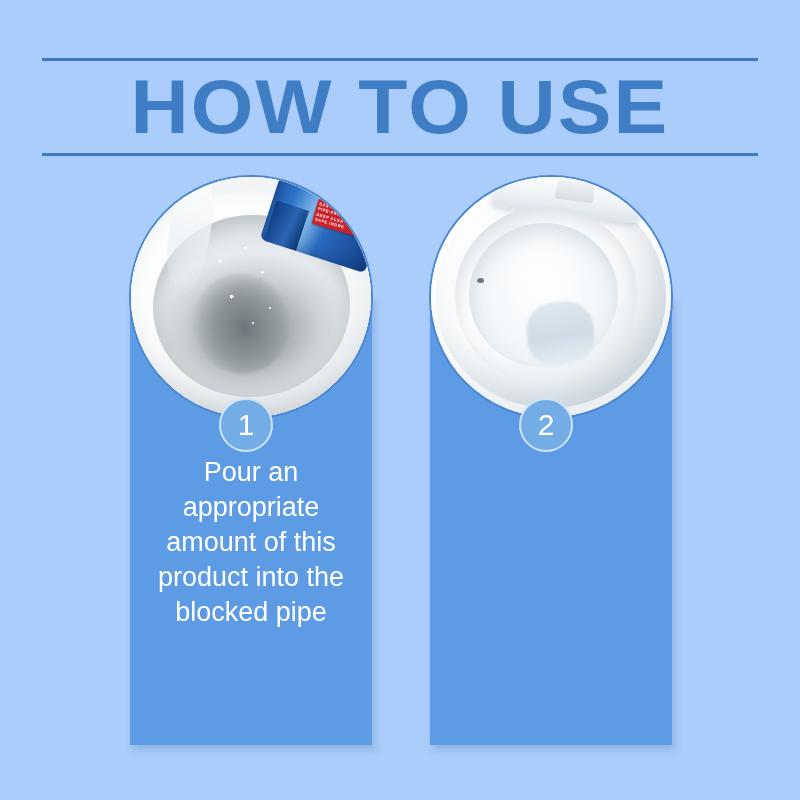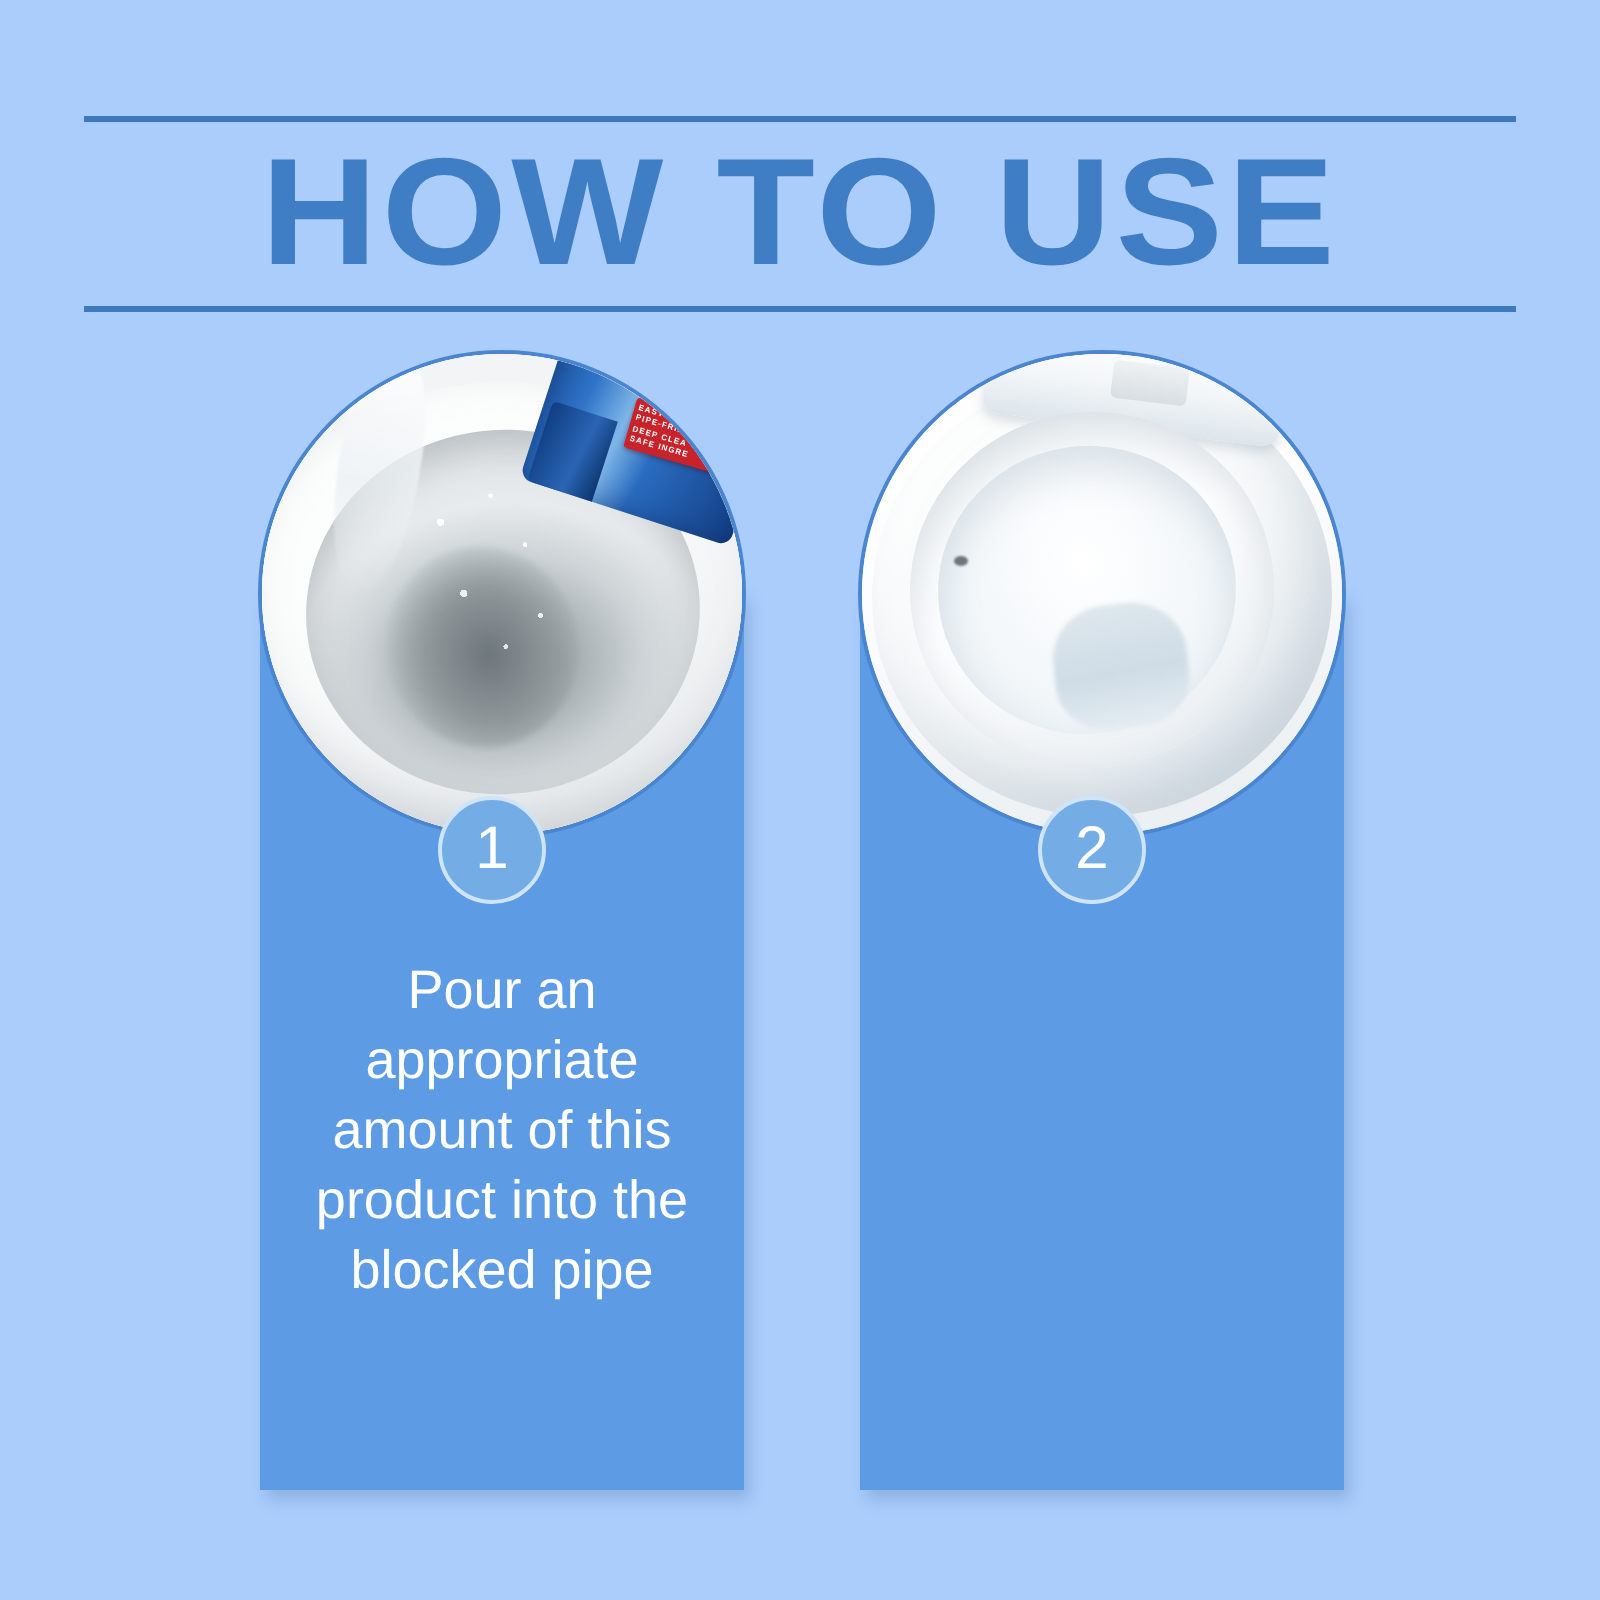--- a/index.html
+++ b/index.html
@@ -314,21 +314,21 @@
     font-weight: normal;
     line-height: 1;
   }
   .badge-left  { left: 219px; }
   .badge-right { left: 519px; }
 
   
   .step-text {
     position: absolute;
     width: 222px;
-    top: 478px;
+    top: 455px;
     text-align: center;
     color: #ffffff;
     font-size: 27px;
     line-height: 35px;
     font-weight: normal;
   }
   .text-left  { left: 140px; }
   .text-right { left: 440px; }
 </style>
 </head>

